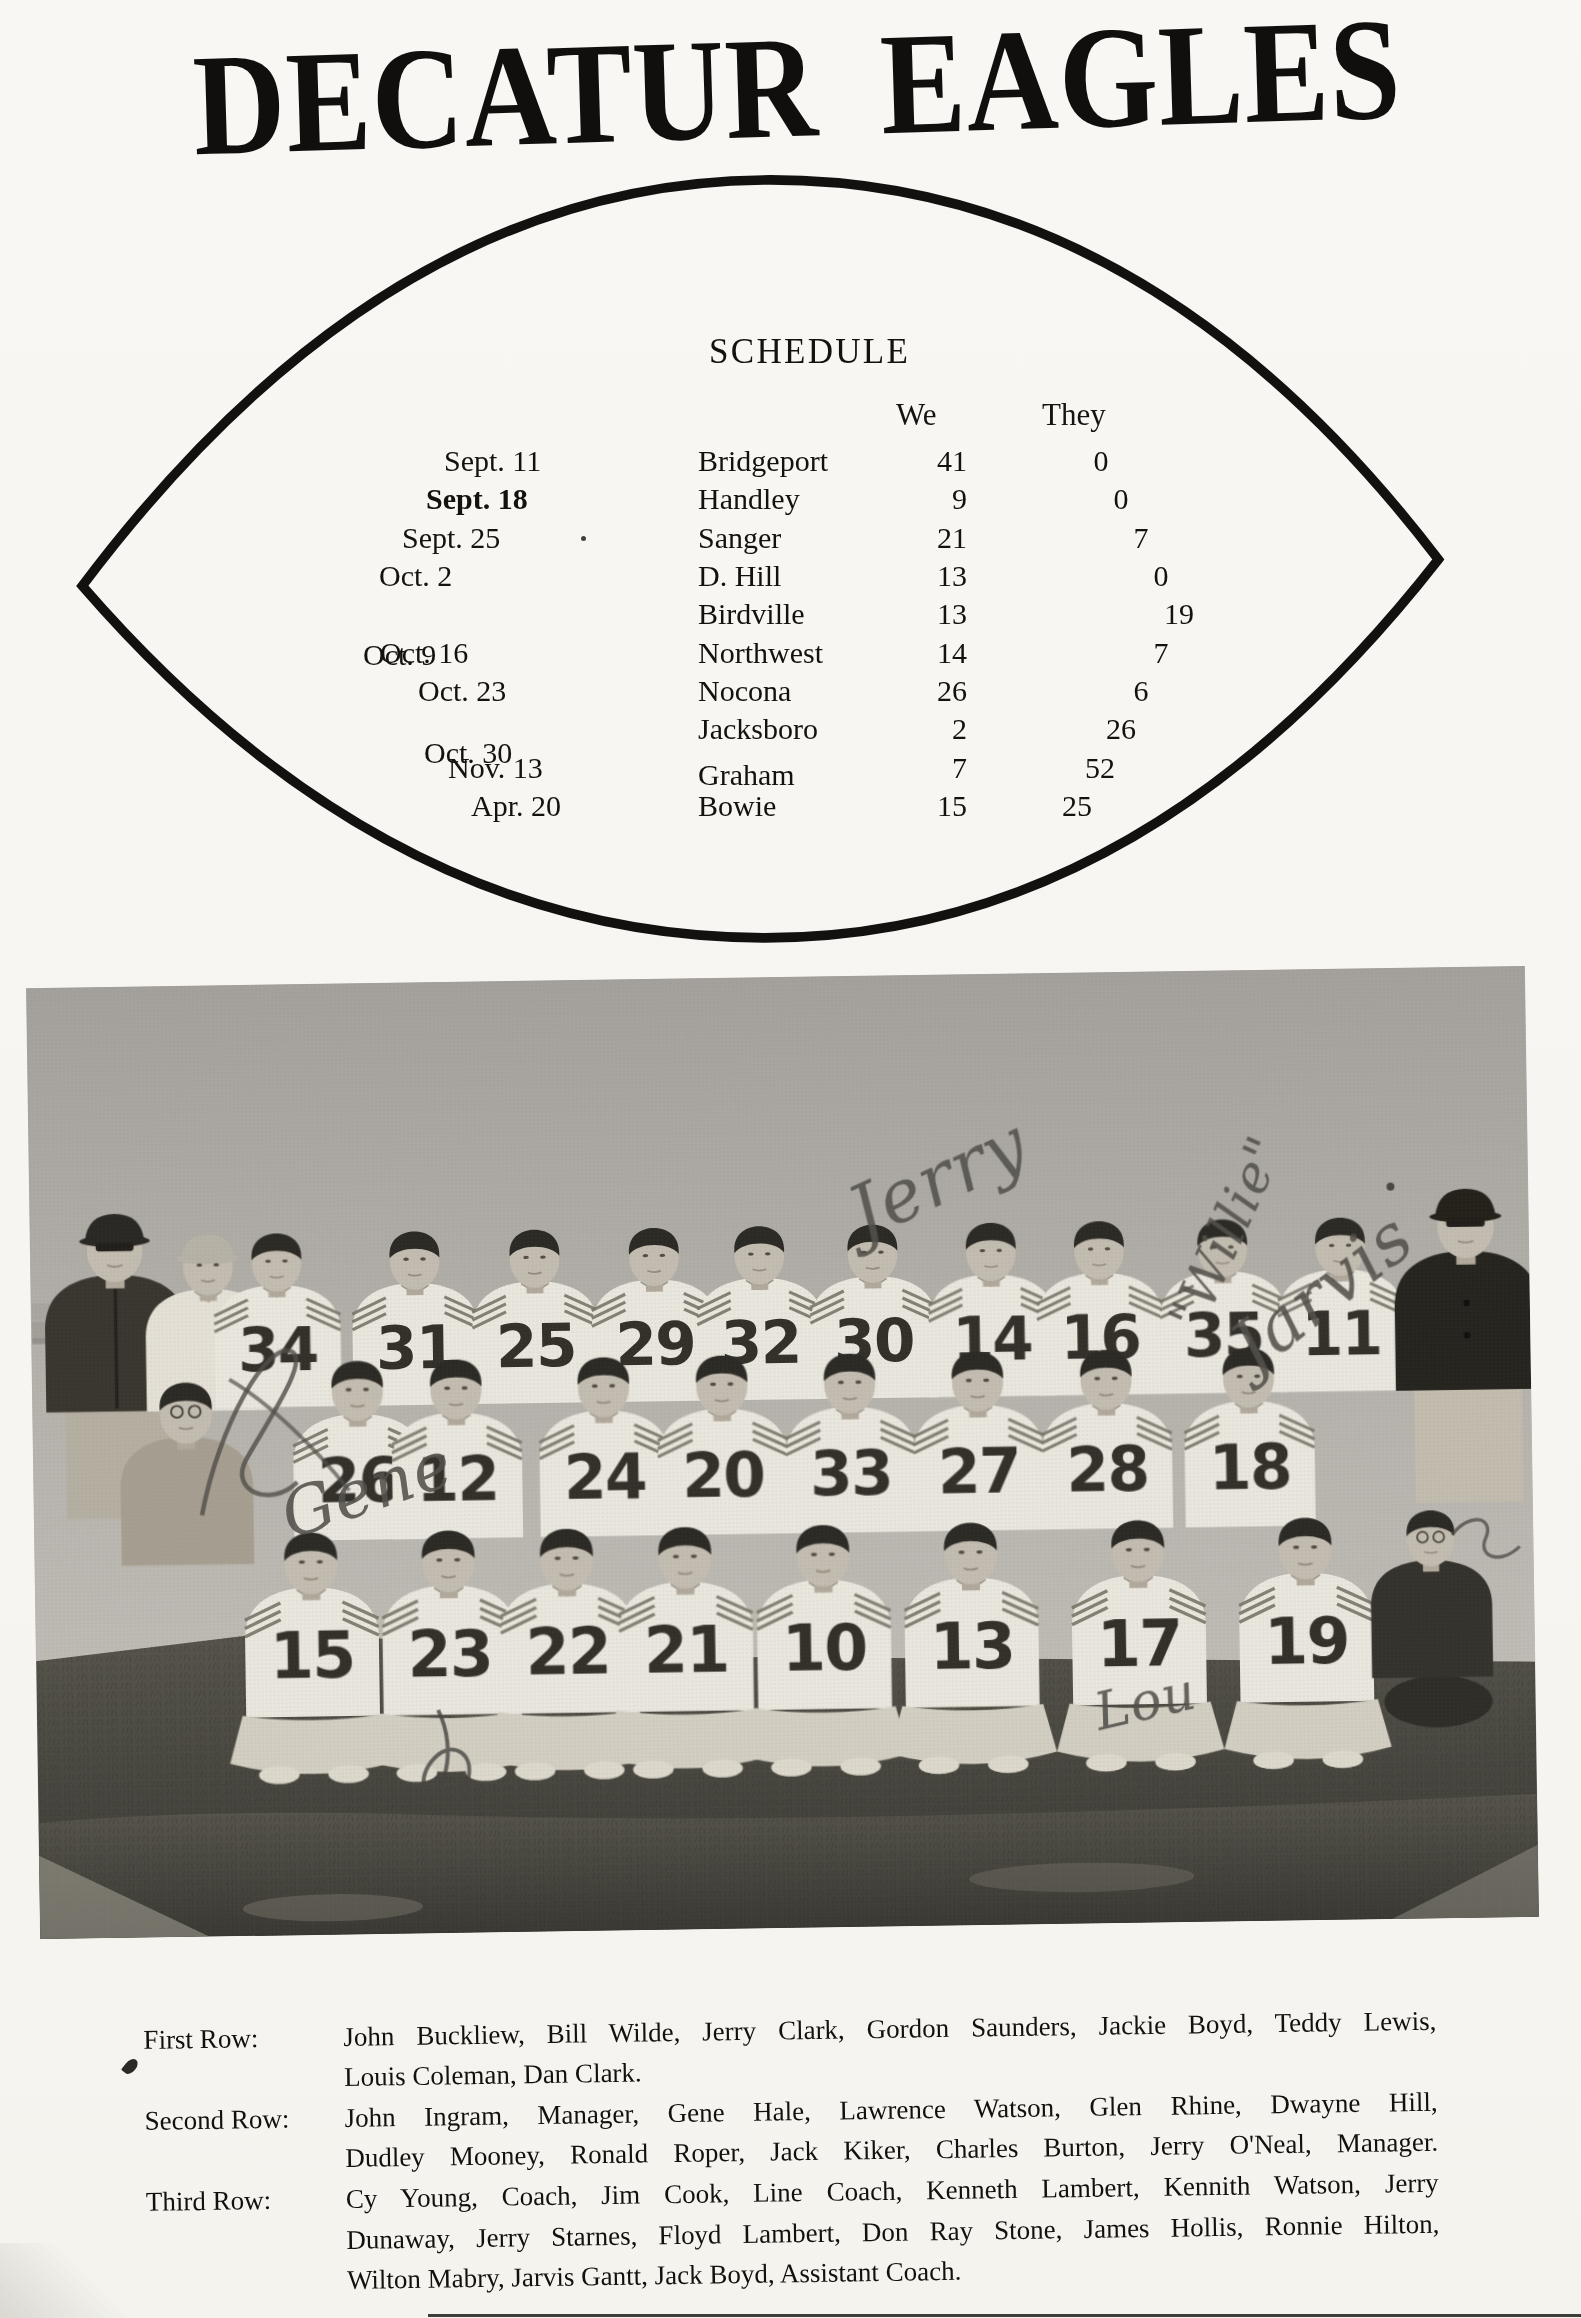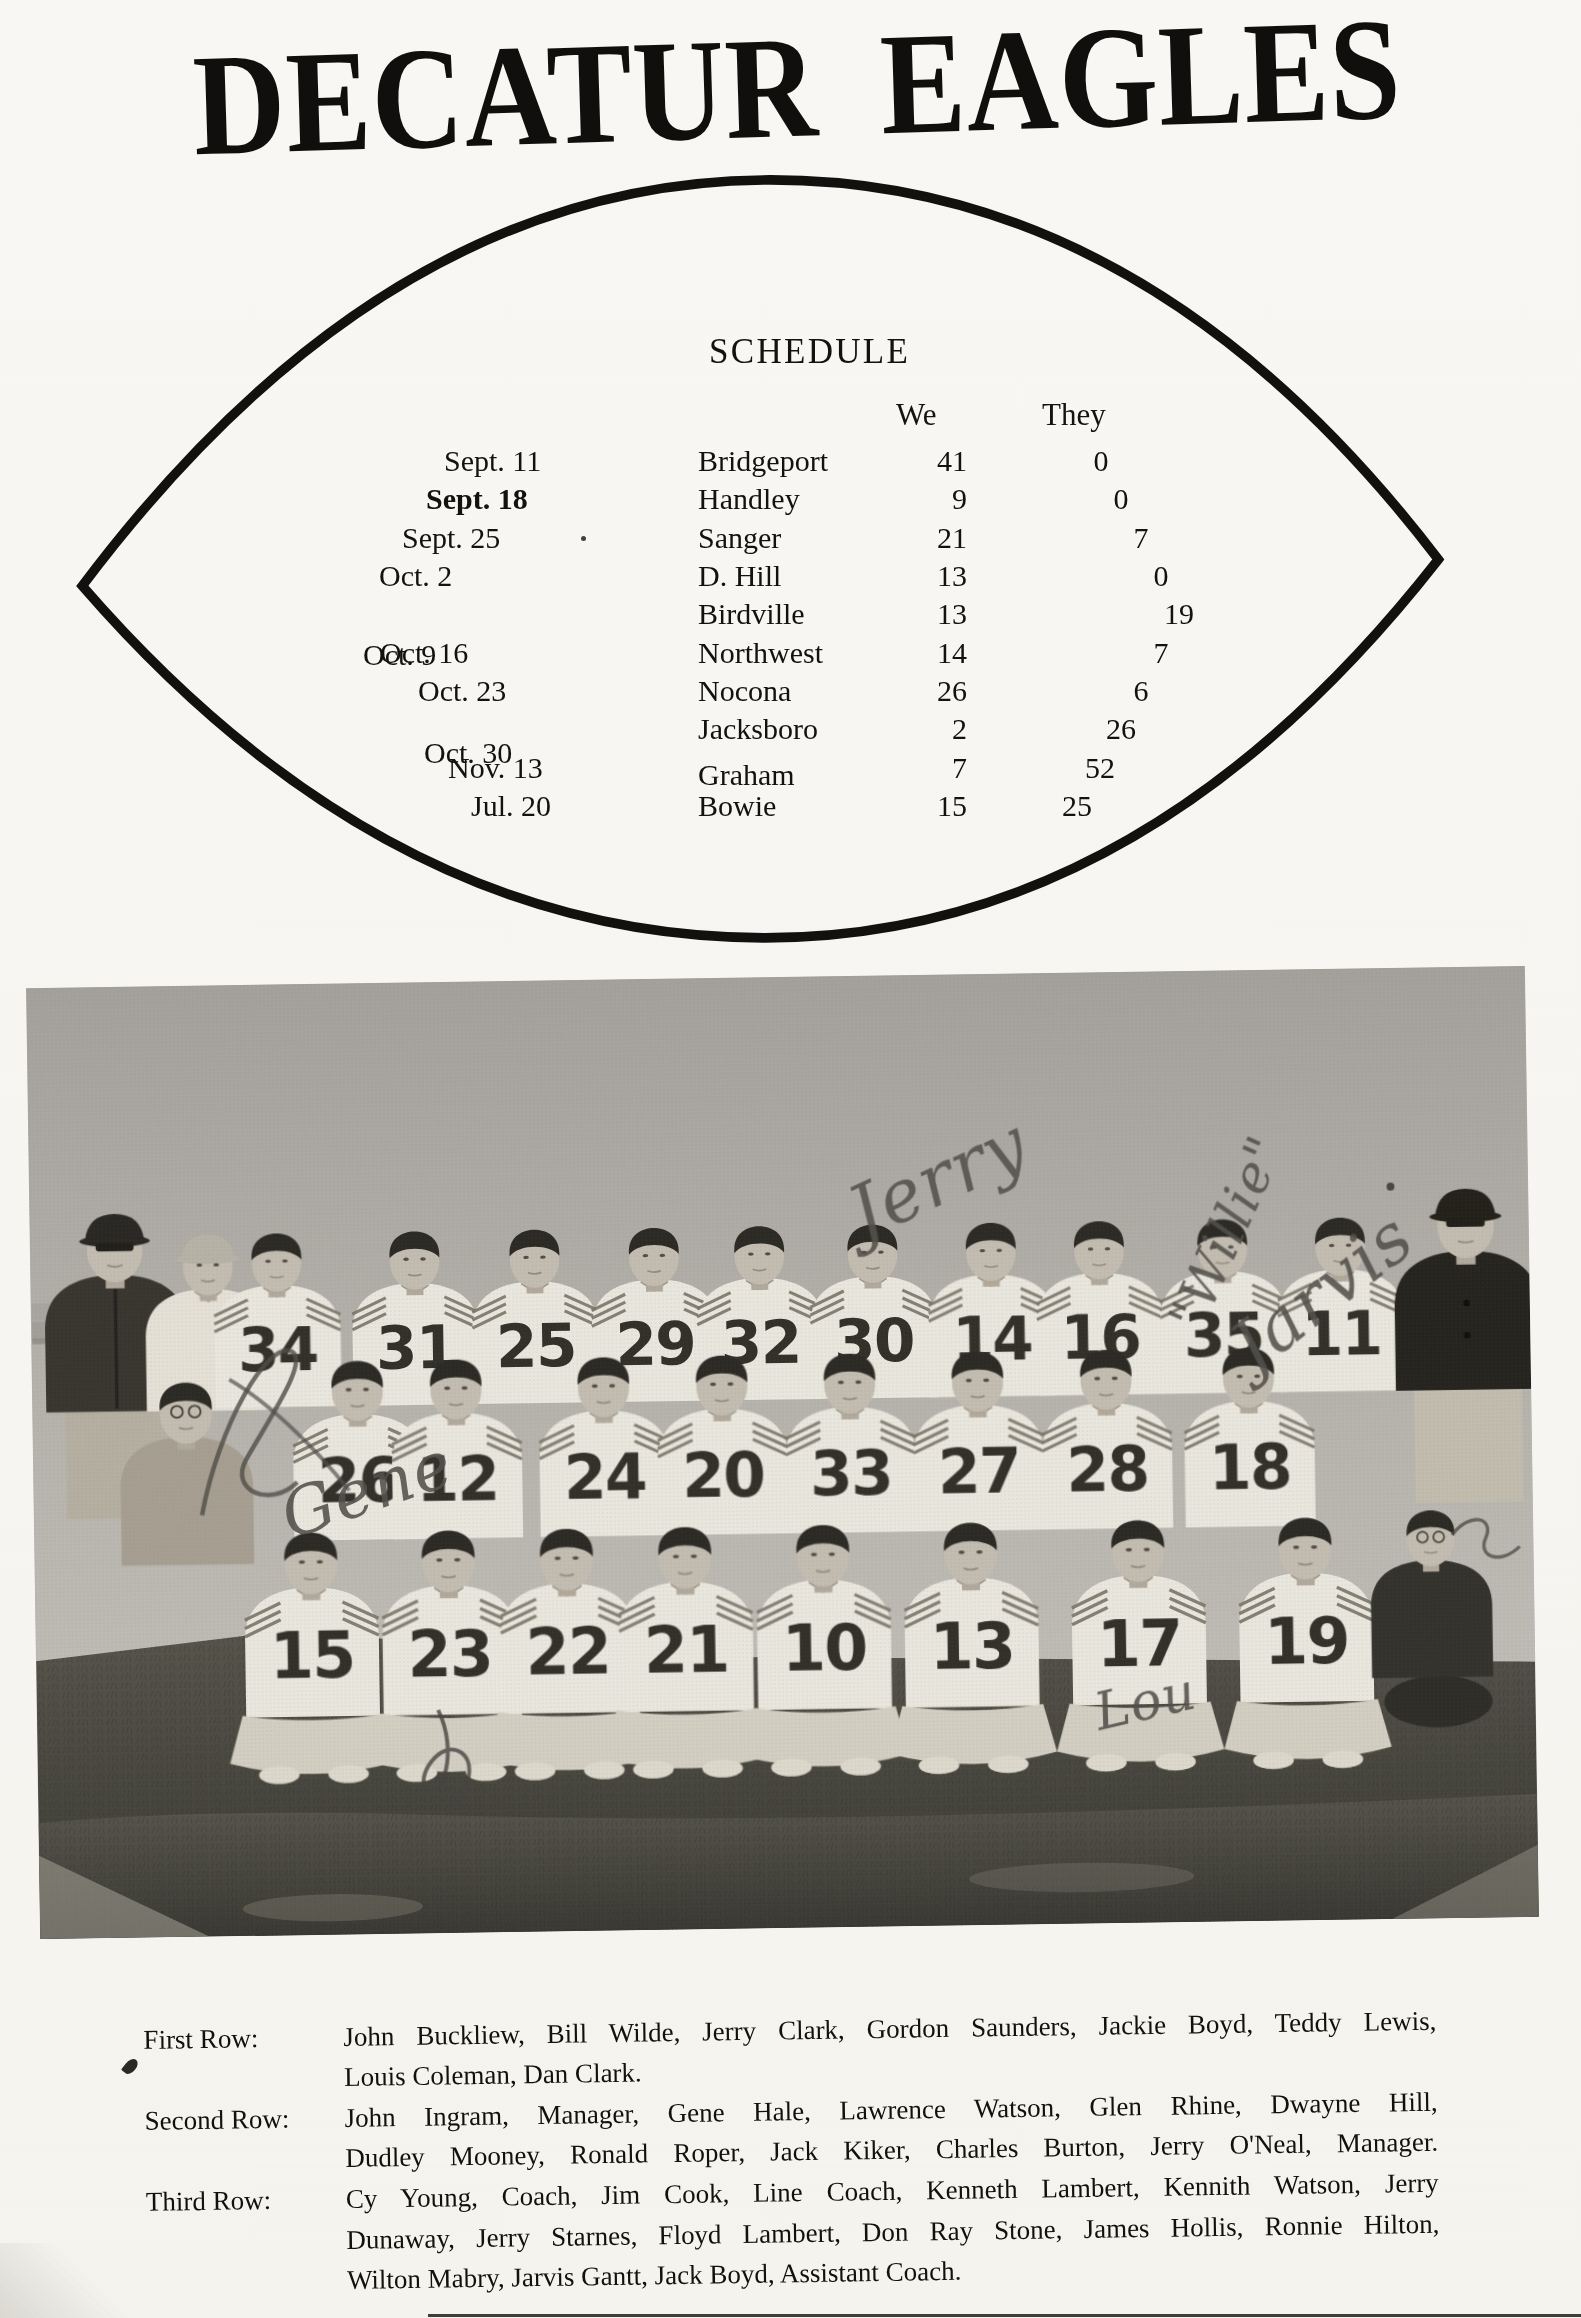--- a/index.html
+++ b/index.html
@@ -85,21 +85,21 @@
       <div class="s-we" style="top: 674px;">26</div>
       <div class="s-they" style="left: 1096px; top: 674px;">6</div>
       <div class="s-date" style="left: 424px; top: 736px;">Oct. 30</div>
       <div class="s-opp" style="top: 712px;">Jacksboro</div>
       <div class="s-we" style="top: 712px;">2</div>
       <div class="s-they" style="left: 1076px; top: 712px;">26</div>
       <div class="s-date" style="left: 448px; top: 751px;">Nov. 13</div>
       <div class="s-opp" style="top: 751px; margin-top: 7px;">Graham</div>
       <div class="s-we" style="top: 751px;">7</div>
       <div class="s-they" style="left: 1055px; top: 751px;">52</div>
-      <div class="s-date" style="left: 471px; top: 789px;">Jul. 20</div>
+      <div class="s-date" style="left: 471px; top: 789px;">Apr. 20</div>
       <div class="s-opp" style="top: 789px;">Bowie</div>
       <div class="s-we" style="top: 789px;">15</div>
       <div class="s-they" style="left: 1032px; top: 789px;">25</div>
     </div>
 
   <div class="photo">
     <svg viewBox="0 0 2660 1688">
       <defs>
         <linearGradient id="skyG" x1="0" y1="0" x2="0" y2="1">
           <stop offset="0" stop-color="#a4a09b"></stop>

